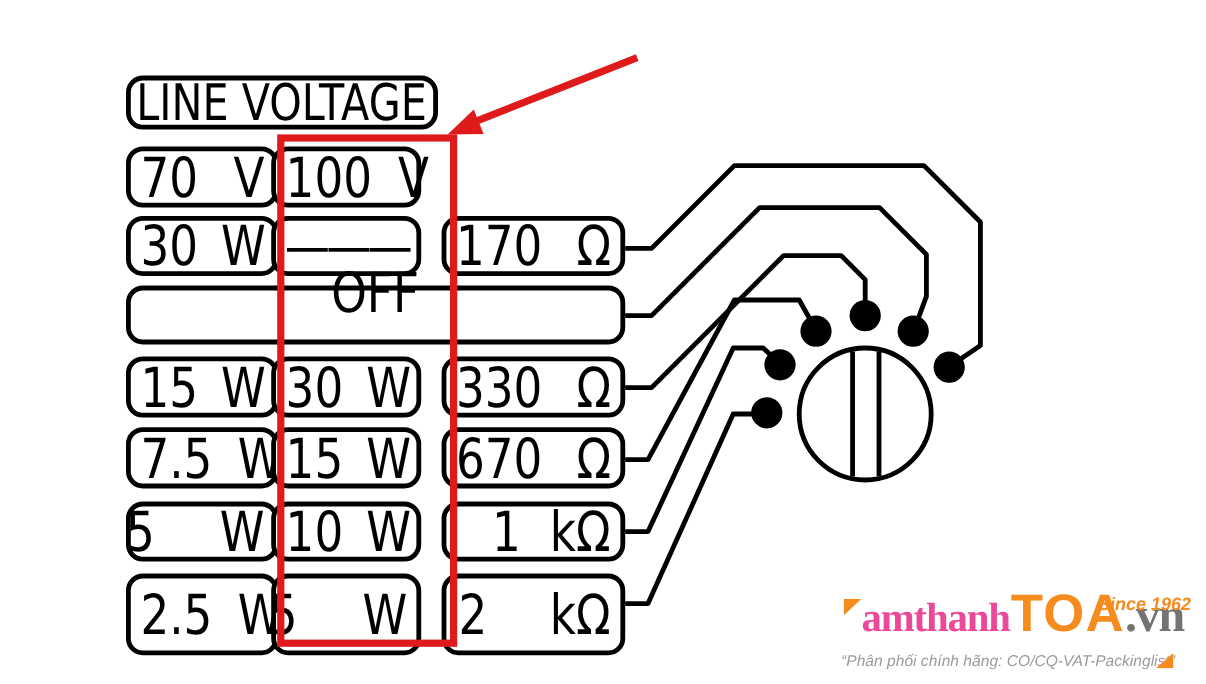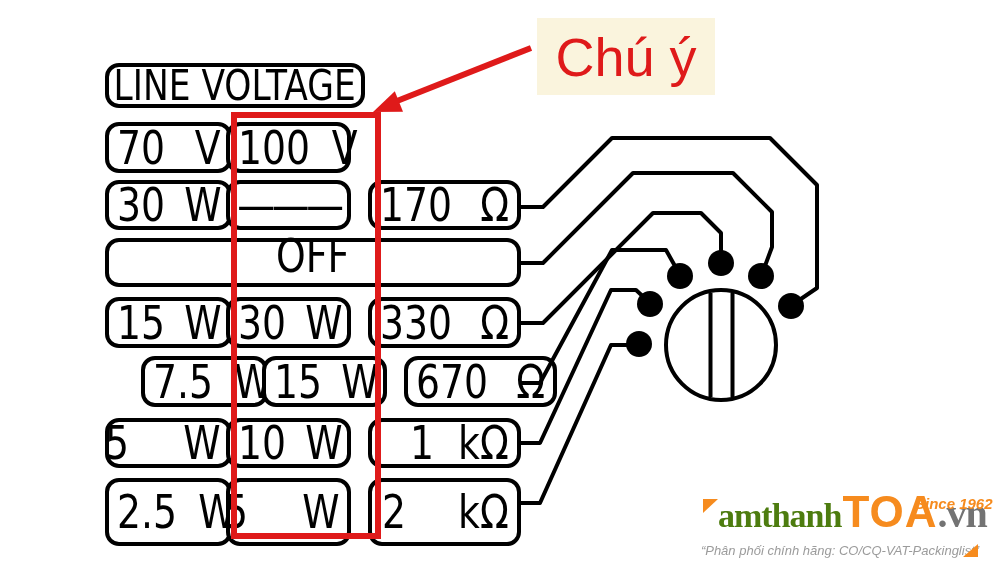--- a/index.html
+++ b/index.html
@@ -1,52 +1,52 @@
 <!DOCTYPE html>
 <html><head>
 <meta charset="utf-8">
 <style>
   html,body{margin:0;padding:0;background:#fff;}
   .stage{position:relative;width:1005px;height:570px;background:#ffffff;overflow:hidden;
          font-family:"DejaVu Sans",sans-serif;}
   
   .box{position:absolute;background:#fff;border:4px solid #000;border-radius:14px;
        display:flex;align-items:center;justify-content:space-between;
-       padding:0 8px;box-sizing:border-box;font-size:46px;color:#000;white-space:nowrap;}
+       padding:12px 8px;box-sizing:border-box;font-size:46px;color:#000;white-space:nowrap;}
   .v,.u{display:inline-block;transform:scaleX(.82);}
   .v{transform-origin:0 50%;}
   .u{transform-origin:100% 50%;}
   .center{justify-content:center;}
   .center .v{transform-origin:50% 50%;}
   .dash .v{letter-spacing:-4px;}
   .jr40{justify-content:flex-end;gap:40px;}
   .jr36{justify-content:flex-end;gap:36px;}
   .jr8{justify-content:flex-end;gap:8px;}
   .c1{left:105px;width:127px;}
   .c2{left:226px;width:125px;}
   .c3{left:368px;width:153px;}
   .r0{top:122px;height:51px;}
   .r1{top:180px;height:50px;}
   .r2{top:238px;height:49px;}
   .r3{top:297px;height:51px;}
-  .r4{top:356px;height:51px;margin-left:36px;}
+  .r4{top:356px;height:51px;}
   .r5{top:418px;height:50px;}
   .r6{top:478px;height:68px;}
   .header-box{left:105px;top:63px;width:260px;height:45px;font-size:42px;}
   .off-box{left:105px;width:416px;align-items:flex-end;}
   
   .callout{position:absolute;left:537px;top:18px;width:178px;height:77px;background:#faf4dd;
            color:#df1a1a;display:flex;align-items:center;justify-content:center;
            font-size:54px;font-family:"Liberation Sans","DejaVu Sans",sans-serif;}
   
   .overlay{position:absolute;left:0;top:0;width:1005px;height:570px;pointer-events:none;}
   
   .logo{position:absolute;left:695px;top:483px;width:300px;height:85px;}
   .logo-row{position:absolute;left:23px;top:4px;display:flex;align-items:baseline;}
-  .lg-prefix{font-family:"Liberation Serif",serif;font-weight:bold;font-size:34px;color:#4d7c0f;letter-spacing:-1px;}
+  .lg-prefix{font-family:"Liberation Serif",serif;font-weight:bold;font-size:34px;color:#ec4899;letter-spacing:-1px;}
   .lg-brand{font-family:"Liberation Sans",sans-serif;font-weight:bold;font-size:44px;color:#f68b1e;letter-spacing:1px;margin-left:1px;}
   .lg-domain{font-family:"Liberation Serif",serif;font-weight:bold;font-size:40px;color:#737373;letter-spacing:-1px;}
   .lg-since{position:absolute;left:220px;top:12px;font-family:"Liberation Sans",sans-serif;
             font-style:italic;font-weight:bold;font-size:15px;color:#f68b1e;white-space:nowrap;}
   .lg-tagline{position:absolute;left:0;top:60px;width:290px;text-align:center;
               font-family:"Liberation Sans",sans-serif;font-style:italic;font-size:13px;
               color:#9b9b9b;white-space:nowrap;}
   .tri{position:absolute;background:#f68b1e;}
   .tri-a{left:8px;top:16px;width:15px;height:14px;clip-path:polygon(0 0,100% 0,0 100%);}
   .tri-b{left:268px;top:61px;width:15px;height:13px;clip-path:polygon(100% 0,100% 100%,0 100%);}
@@ -130,23 +130,20 @@
   </div>
   <div class="box r6 c2 jr40">
     <span class="v">5</span>
     <span class="u">W</span>
   </div>
   <div class="box r6 c3 jr36">
     <span class="v">2</span>
     <span class="u">kΩ</span>
   </div>
 
-  <div class="callout">
-    <span>Chú ý</span>
-  </div>
 
   <svg class="overlay" viewBox="0 0 1005 570">
     <g stroke="#000" stroke-width="4" fill="none" stroke-linejoin="round">
       <path d="M521 207 H543 L612 138 H770 L817 185 V288 L792 305"></path>
       <path d="M521 263 H543 L633 173 H733 L772 212 V247 L762 274"></path>
       <path d="M521 323 H543 L653 213 H701 L721 233 V262"></path>
       <path d="M521 383 H540 L612 250 H666 L680 275"></path>
       <path d="M521 443 H540 L611 290 H636 L650 303"></path>
       <path d="M521 503 H540 L611 345 H639"></path>
     </g>

